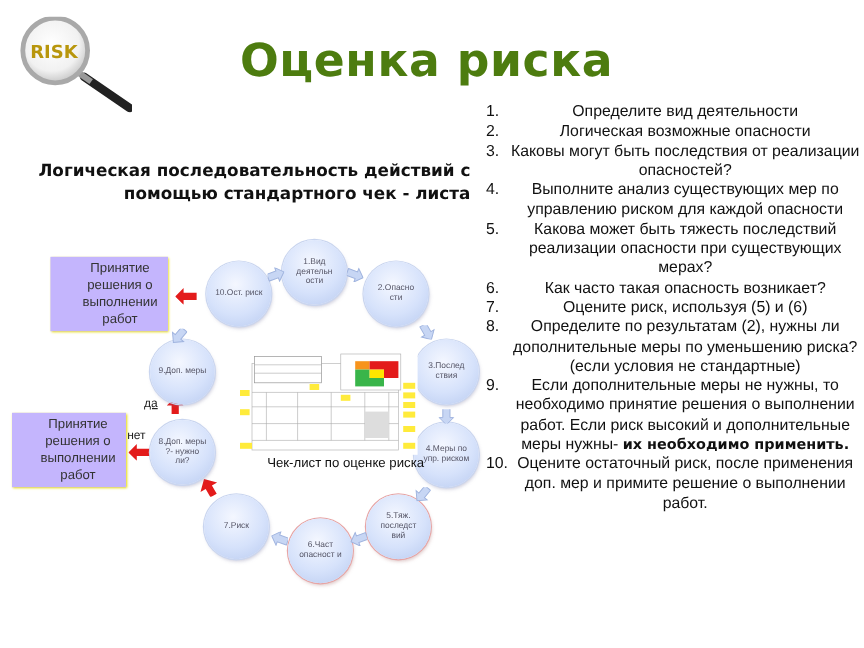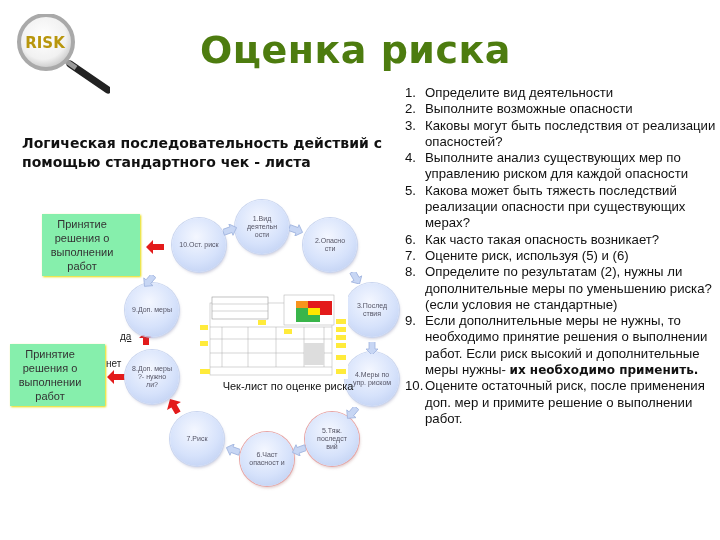--- a/index.html
+++ b/index.html
@@ -1,21 +1,21 @@
 <!DOCTYPE html>
 <html><head>
 <meta charset="utf-8">
 <style>
   html,body{margin:0;padding:0;}
   body{width:720px;height:540px;background:#ffffff;position:relative;overflow:hidden;font-family:"Liberation Sans",sans-serif;color:#111;}
-  .abs{position:absolute;}
+  .abs{position:absolute;text-align:center;}
   .logo{left:10px;top:14px;width:100px;height:80px;}
   .title{left:200px;top:28px;width:320px;text-align:left;font-family:"DejaVu Sans",sans-serif;font-weight:bold;font-size:38px;letter-spacing:0.5px;color:#4d7c0f;}
-  .subtitle{left:22px;top:134px;width:370px;text-align:left;font-family:"DejaVu Sans",sans-serif;font-weight:bold;font-size:14px;line-height:19px;color:#111;}
-  .ybox{background:#86efac;box-shadow:1px 1px 2px #e5d900;color:#333;font-size:11px;line-height:14px;text-align:center;display:flex;align-items:center;justify-content:flex-start;}
+  .subtitle{left:22px;top:134px;width:370px;text-align:right;font-family:"DejaVu Sans",sans-serif;font-weight:bold;font-size:14px;line-height:19px;color:#111;}
+  .ybox{background:#c4b5fd;box-shadow:1px 1px 2px #e5d900;color:#333;font-size:11px;line-height:14px;text-align:center;display:flex;align-items:center;justify-content:flex-end;}
   .ybox1{left:42px;top:214px;width:98px;height:62px;}
   .ybox2{left:10px;top:344px;width:95px;height:62px;}
   .circle{width:54px;height:54px;border-radius:50%;background:radial-gradient(circle at 45% 35%,#f4f7ff 0%,#d6e2fb 55%,#b7c9ef 100%);box-shadow:0 0 0 1px #c9d5ef, 1px 2px 3px rgba(120,120,160,0.35);display:flex;align-items:center;justify-content:center;text-align:center;font-size:7px;line-height:8px;color:#556;}
   .circle.red{box-shadow:0 0 0 1px #e7a4a4, 1px 2px 3px rgba(160,100,100,0.35);}
   .circle span{display:block;width:40px;}
   .arrow-blue{width:14px;height:12px;}
   .red-arrow{width:18px;height:14px;}
   .small-label{font-size:10px;color:#222;}
   .checklist{left:200px;top:293px;width:148px;height:86px;background:#fff;}
   .cl-caption{left:208px;top:380px;width:160px;text-align:center;font-size:11px;color:#111;}
@@ -174,21 +174,21 @@
       <rect x="136" y="62" width="10" height="5"></rect>
         <rect x="136" y="76" width="10" height="5"></rect>
       <rect x="0" y="76" width="10" height="5"></rect>
     </g>
   </svg>
 </div>
 <div class="abs cl-caption">Чек-лист по оценке риска</div>
 
 <ul class="abs list">
   <li><span class="num">1.</span><span>Определите вид деятельности</span></li>
-  <li><span class="num">2.</span><span>Выполните возможные опасности</span></li>
+  <li><span class="num">2.</span><span>Логическая возможные опасности</span></li>
   <li><span class="num">3.</span><span>Каковы  могут быть последствия от реализации опасностей?</span></li>
   <li><span class="num">4.</span><span>Выполните анализ существующих мер по управлению риском для каждой опасности</span></li>
   <li><span class="num">5.</span><span>Какова может быть тяжесть последствий реализации опасности при существующих мерах?</span></li>
   <li><span class="num">6.</span><span>Как часто такая опасность возникает?</span></li>
   <li><span class="num">7.</span><span>Оцените риск, используя  (5) и (6)</span></li>
   <li><span class="num">8.</span><span>Определите по результатам (2), нужны ли дополнительные меры по уменьшению риска? (если условия не стандартные)</span></li>
   <li><span class="num">9.</span><span>Если дополнительные меры не нужны, то необходимо принятие решения о выполнении работ. Если риск высокий и дополнительные меры нужны- </span><b>их необходимо применить.</b></li>
   <li><span class="num">10.</span><span>Оцените остаточный риск, после применения доп. мер и примите решение о выполнении работ.</span></li>
 </ul>
 

